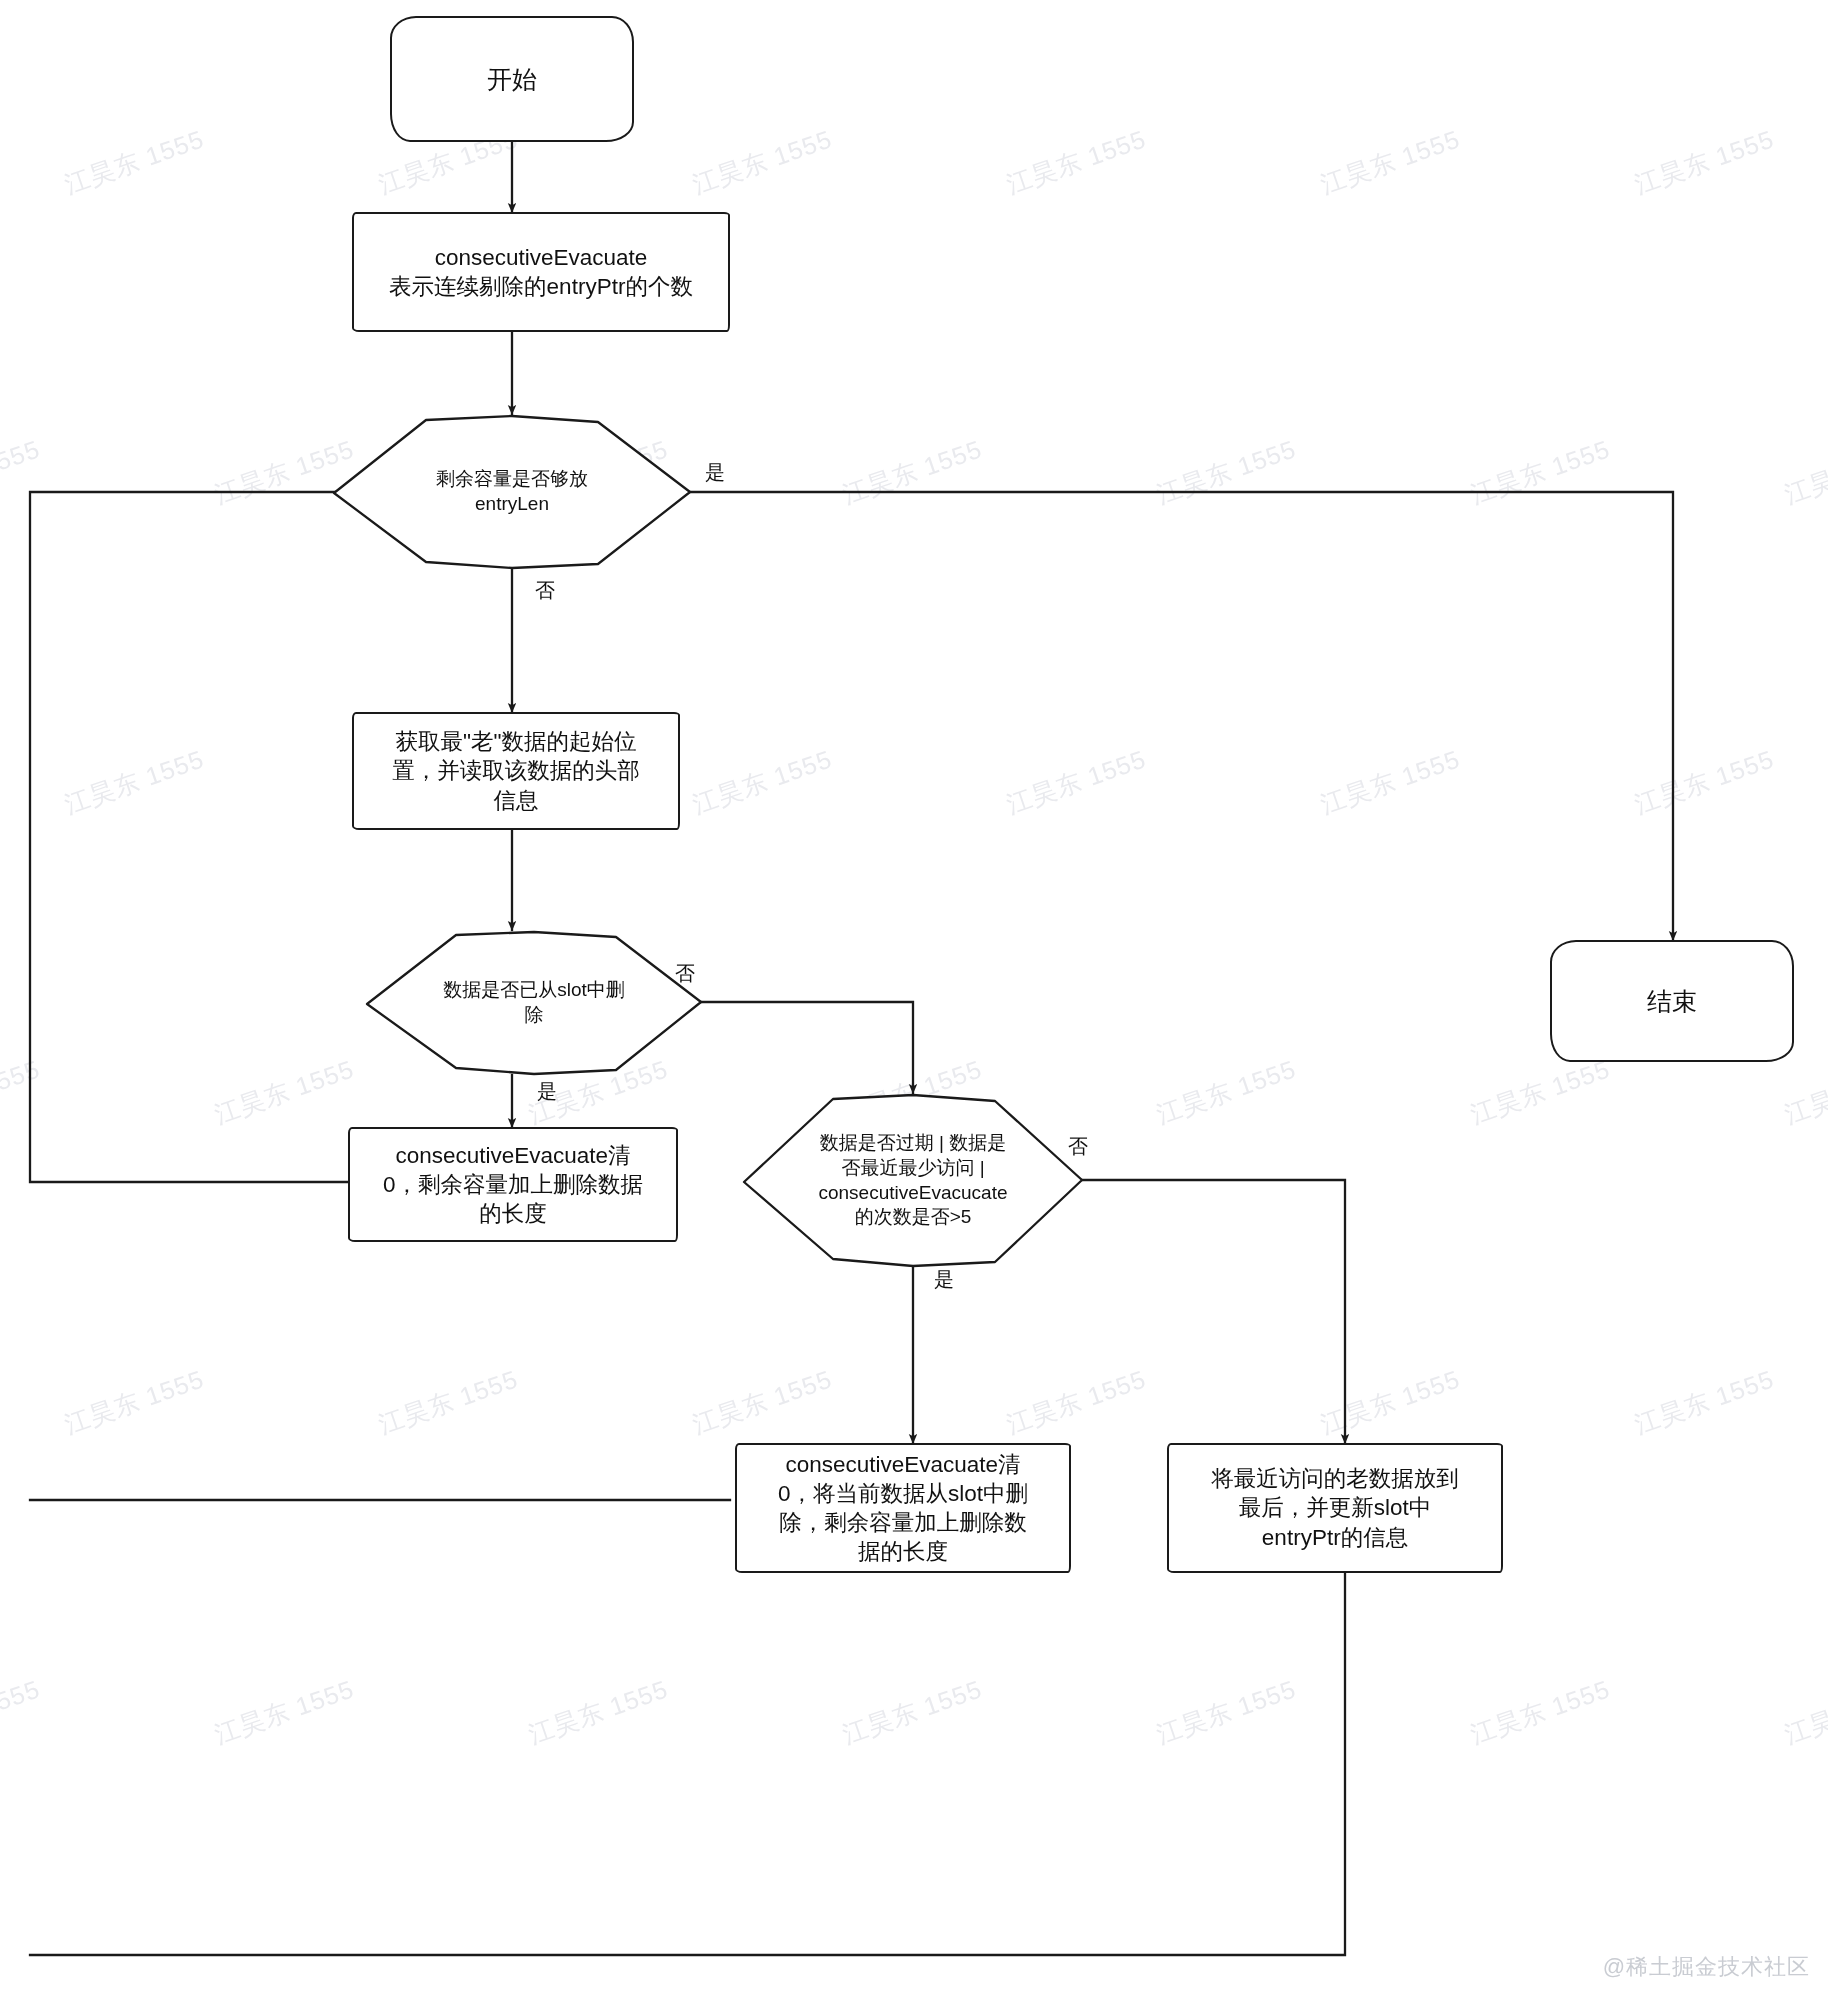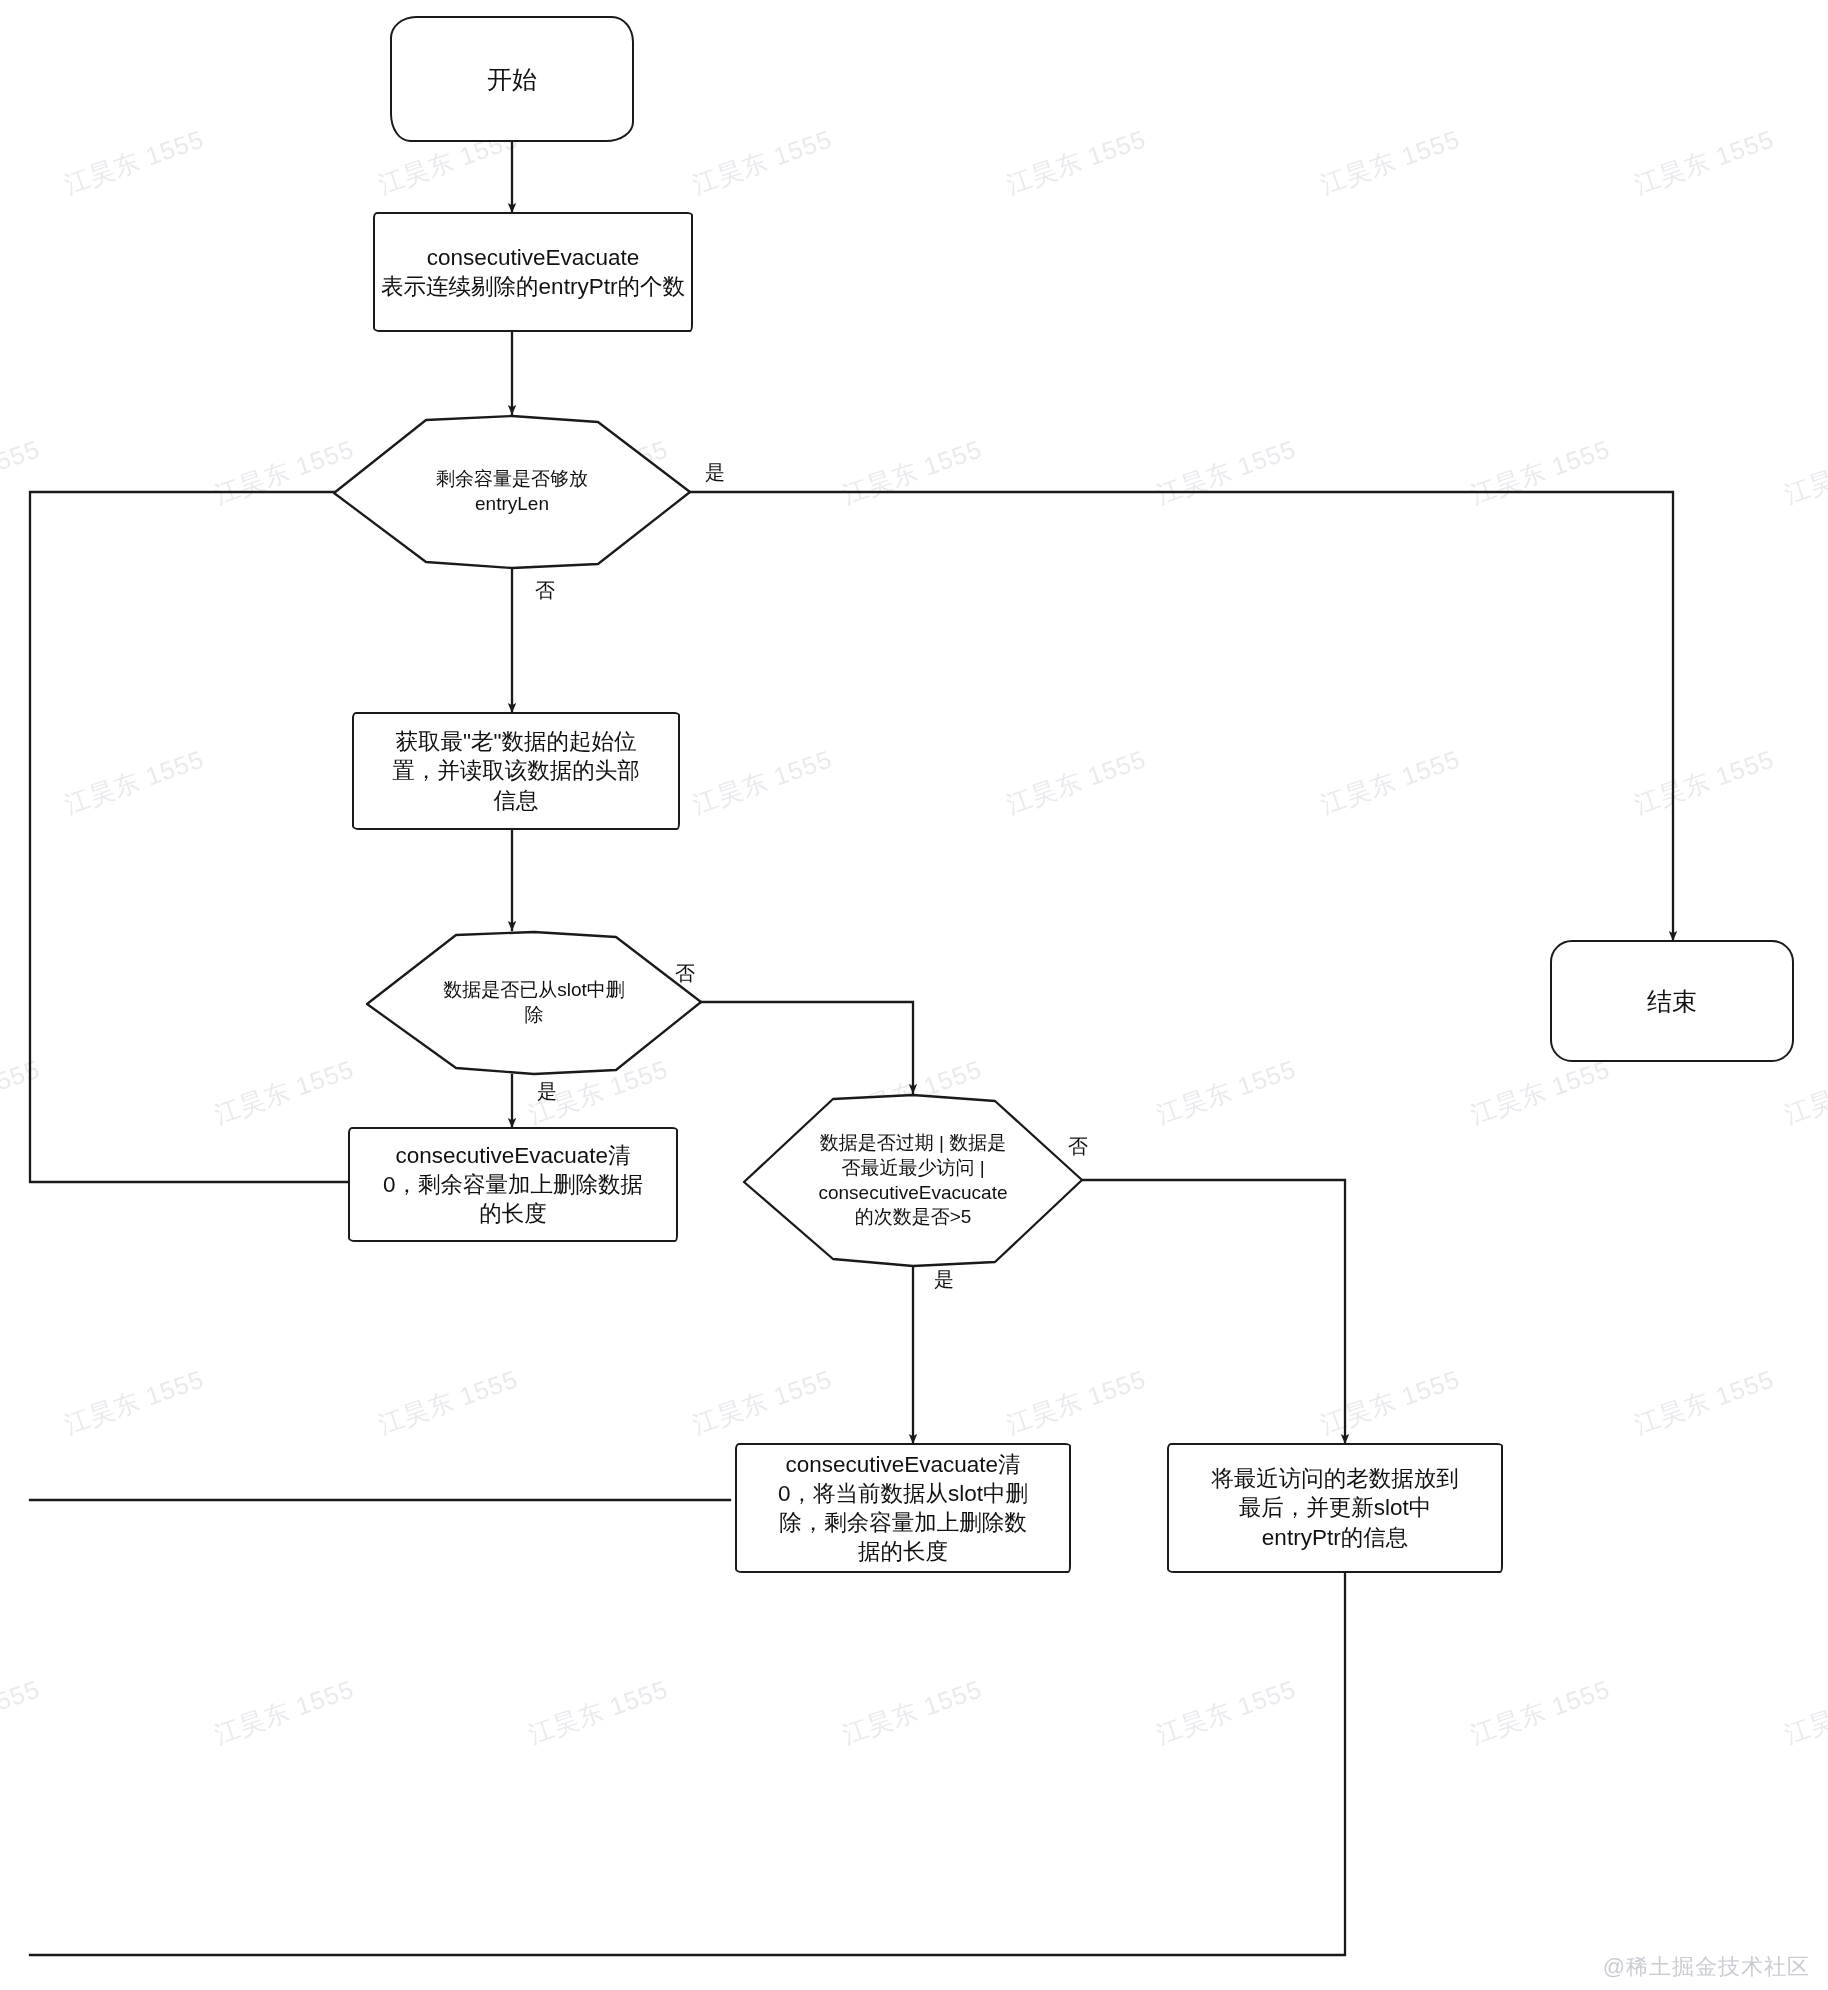--- a/index.html
+++ b/index.html
@@ -173,21 +173,21 @@
       <path d="M730,1500 L30,1500"></path>
 
       <path d="M1345,1572 L1345,1955 L30,1955"></path>
     </g>
   </svg>
 
   <div class="node terminal" style="left:390px; top:16px; width:244px; height:126px;">
     <span class="txt">开始</span>
   </div>
 
-  <div class="node process" style="left:352px; top:212px; width:320px; height:120px;margin-left:21px;">
+  <div class="node process" style="left:352px; top:212px; width:378px; height:120px;">
     <span class="txt">consecutiveEvacuate
 表示连续剔除的entryPtr的个数</span>
   </div>
 
   <div class="node decision" style="left:330px; top:414px; width:364px; height:156px;">
     <svg class="dshape" viewBox="0 0 364 156" preserveAspectRatio="none">
       <polygon points="4,79 96,6 182,2 268,8 360,78 268,150 182,154 96,148" fill="#fff" stroke="#1a1a1a" stroke-width="2.3" stroke-linejoin="round"></polygon>
     </svg>
     <span class="txt">剩余容量是否够放
 entryLen</span>
@@ -229,21 +229,21 @@
 除，剩余容量加上删除数
 据的长度</span>
   </div>
 
   <div class="node process" style="left:1167px; top:1443px; width:336px; height:130px;">
     <span class="txt">将最近访问的老数据放到
 最后，并更新slot中
 entryPtr的信息</span>
   </div>
 
-  <div class="node terminal" style="left:1550px; top:940px; width:244px; height:122px;border-radius:22px;">
+  <div class="node terminal" style="left:1550px; top:940px; width:244px; height:122px;">
     <span class="txt">结束</span>
   </div>
 
   <div class="edge-label" style="left:705px; top:459px;">是</div>
   <div class="edge-label" style="left:535px; top:577px;">否</div>
   <div class="edge-label" style="left:675px; top:960px;">否</div>
   <div class="edge-label" style="left:537px; top:1078px;">是</div>
   <div class="edge-label" style="left:1068px; top:1133px;">否</div>
   <div class="edge-label" style="left:934px; top:1266px;">是</div>
 

